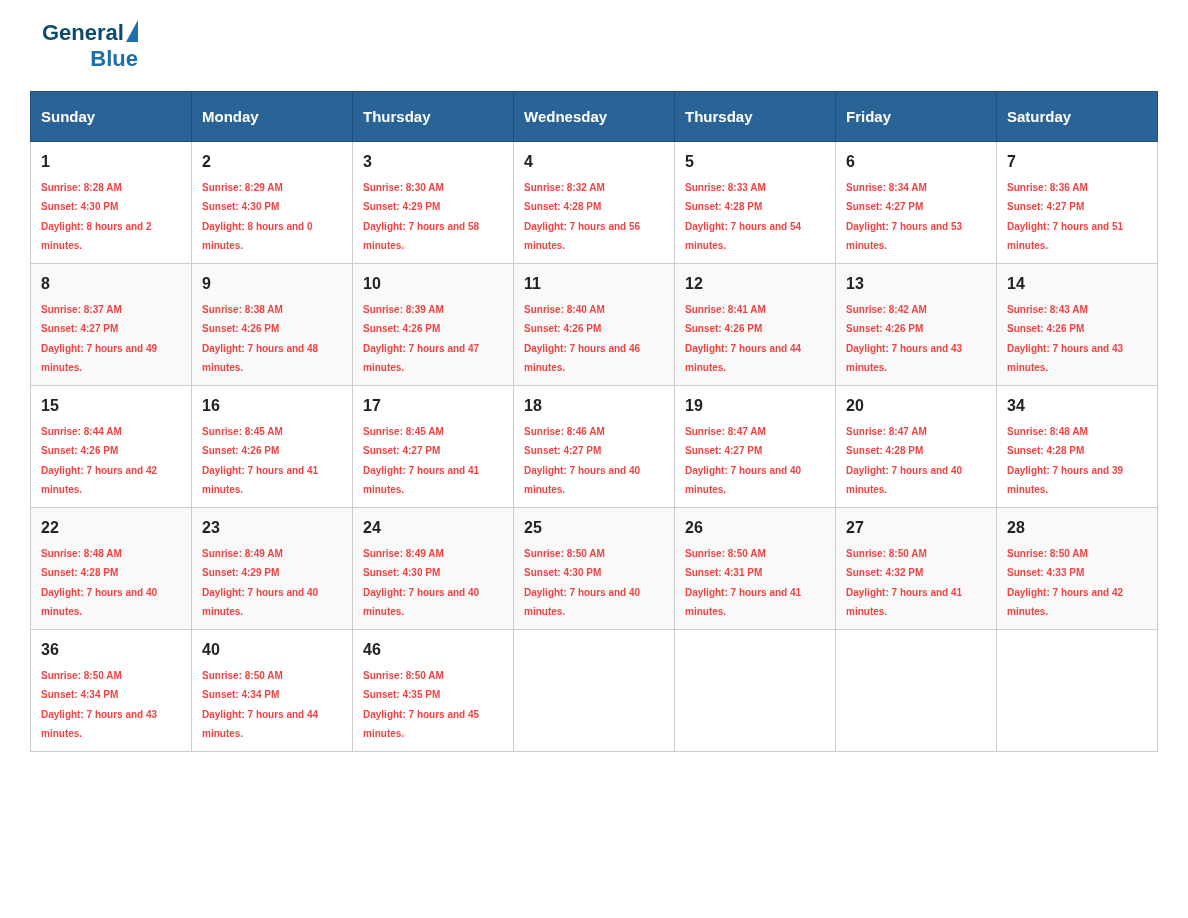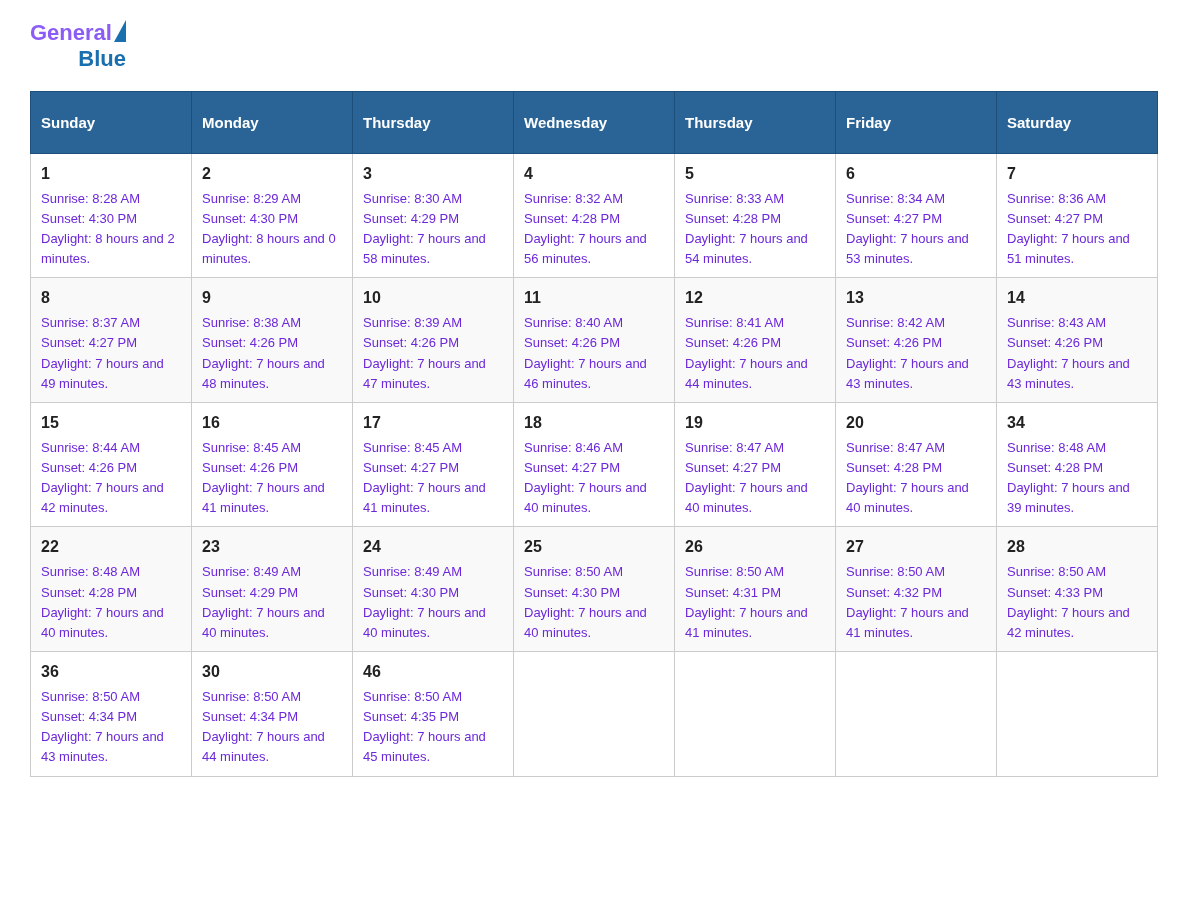--- a/index.html
+++ b/index.html
@@ -17,21 +17,22 @@
       margin-bottom: 18px;
     }
     .logo {
       display: flex;
       align-items: center;
       gap: 4px;
     }
     .logo-text-general {
       font-size: 22px;
       font-weight: bold;
-      color: #8b5cf6;
+      color: #0c4a6e;
+      margin-left: 12px;
     }
     .logo-text-blue {
       font-size: 22px;
       font-weight: bold;
       color: #1a6faf;
       text-align: right;
     }
     .logo-triangle {
       width: 0;
       height: 0;
@@ -69,21 +70,21 @@
     table {
       width: 100%;
       border-collapse: collapse;
       table-layout: fixed;
     }
     thead tr th {
       background-color: #2a6496;
       color: #fff;
       font-size: 15px;
       font-weight: bold;
-      padding: 22px 10px;
+      padding: 16px 10px;
       text-align: left;
       border: 1px solid #1e4f7a;
     }
     tbody tr td {
       vertical-align: top;
       padding: 8px 10px;
       border: 1px solid #ccc;
       font-size: 13px;
       color: #333;
       line-height: 1.5;
@@ -96,23 +97,24 @@
       background: #fff;
     }
     .day-number {
       font-size: 16px;
       font-weight: bold;
       color: #222;
       display: block;
       margin-bottom: 3px;
     }
     .day-info {
-      font-size: 13px;
-      color: #6d28d9;
+      font-size: 10px;
+      color: #ef4444;
       line-height: 1.55;
+      font-weight: bold;
     }
     td.empty {
       background: #fff !important;
     }
   </style>
 </head>
 <body>
 
 <div class="header">
   <div class="logo">
@@ -262,21 +264,21 @@
           <span class="day-number">28</span>
           <span class="day-info">Sunrise: 8:50 AM<br>Sunset: 4:33 PM<br>Daylight: 7 hours and 42 minutes.</span>
         </td>
       </tr>
       <tr>
         <td>
           <span class="day-number">36</span>
           <span class="day-info">Sunrise: 8:50 AM<br>Sunset: 4:34 PM<br>Daylight: 7 hours and 43 minutes.</span>
         </td>
         <td>
-          <span class="day-number">30</span>
+          <span class="day-number">40</span>
           <span class="day-info">Sunrise: 8:50 AM<br>Sunset: 4:34 PM<br>Daylight: 7 hours and 44 minutes.</span>
         </td>
         <td>
           <span class="day-number">46</span>
           <span class="day-info">Sunrise: 8:50 AM<br>Sunset: 4:35 PM<br>Daylight: 7 hours and 45 minutes.</span>
         </td>
         <td class="empty"></td>
         <td class="empty"></td>
         <td class="empty"></td>
         <td class="empty"></td>

